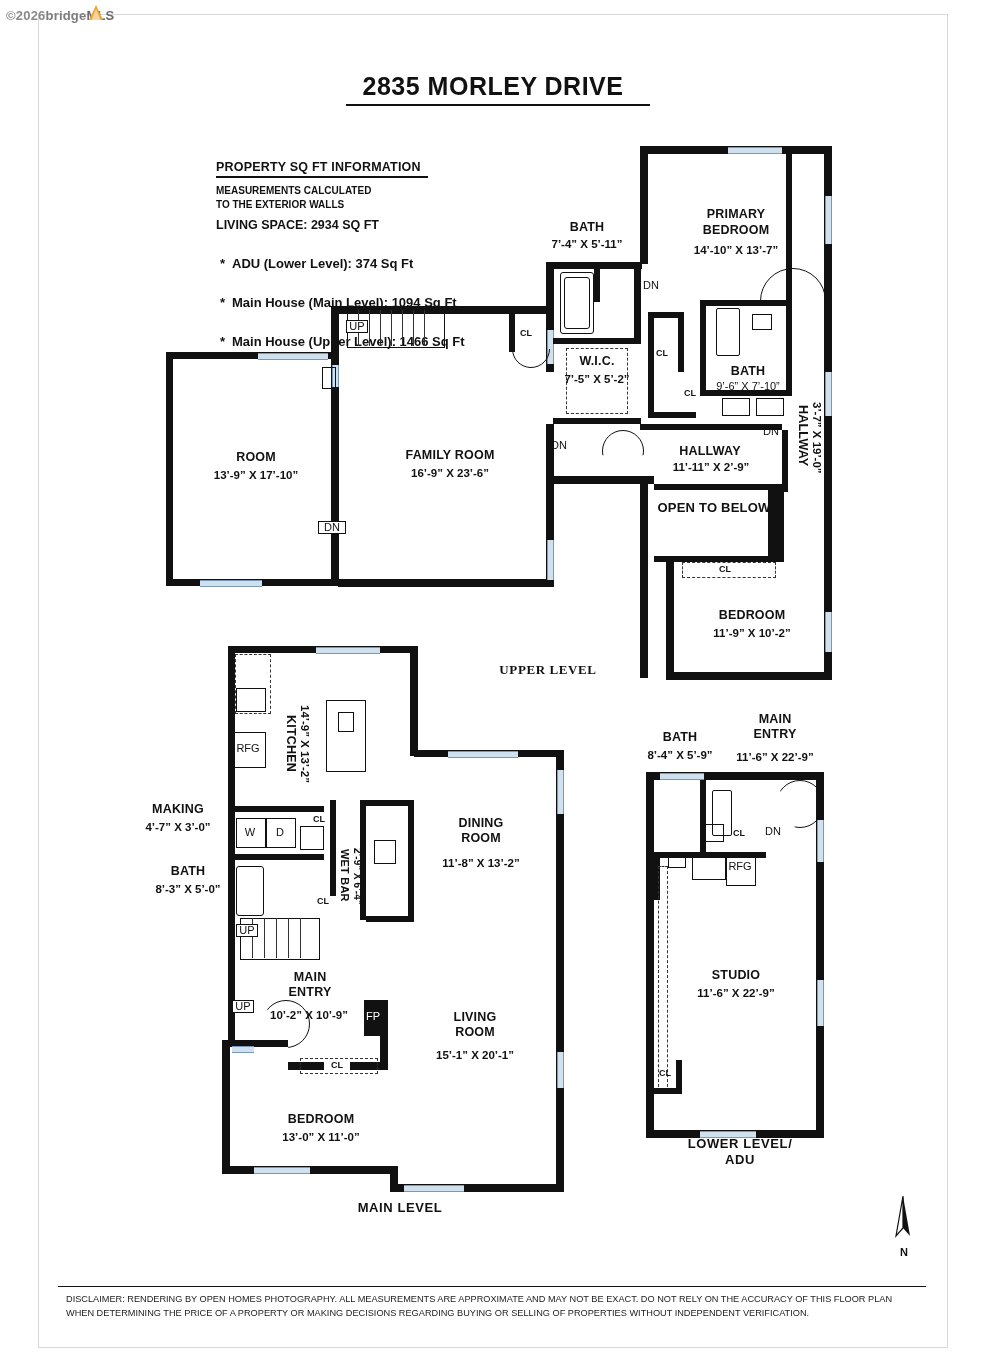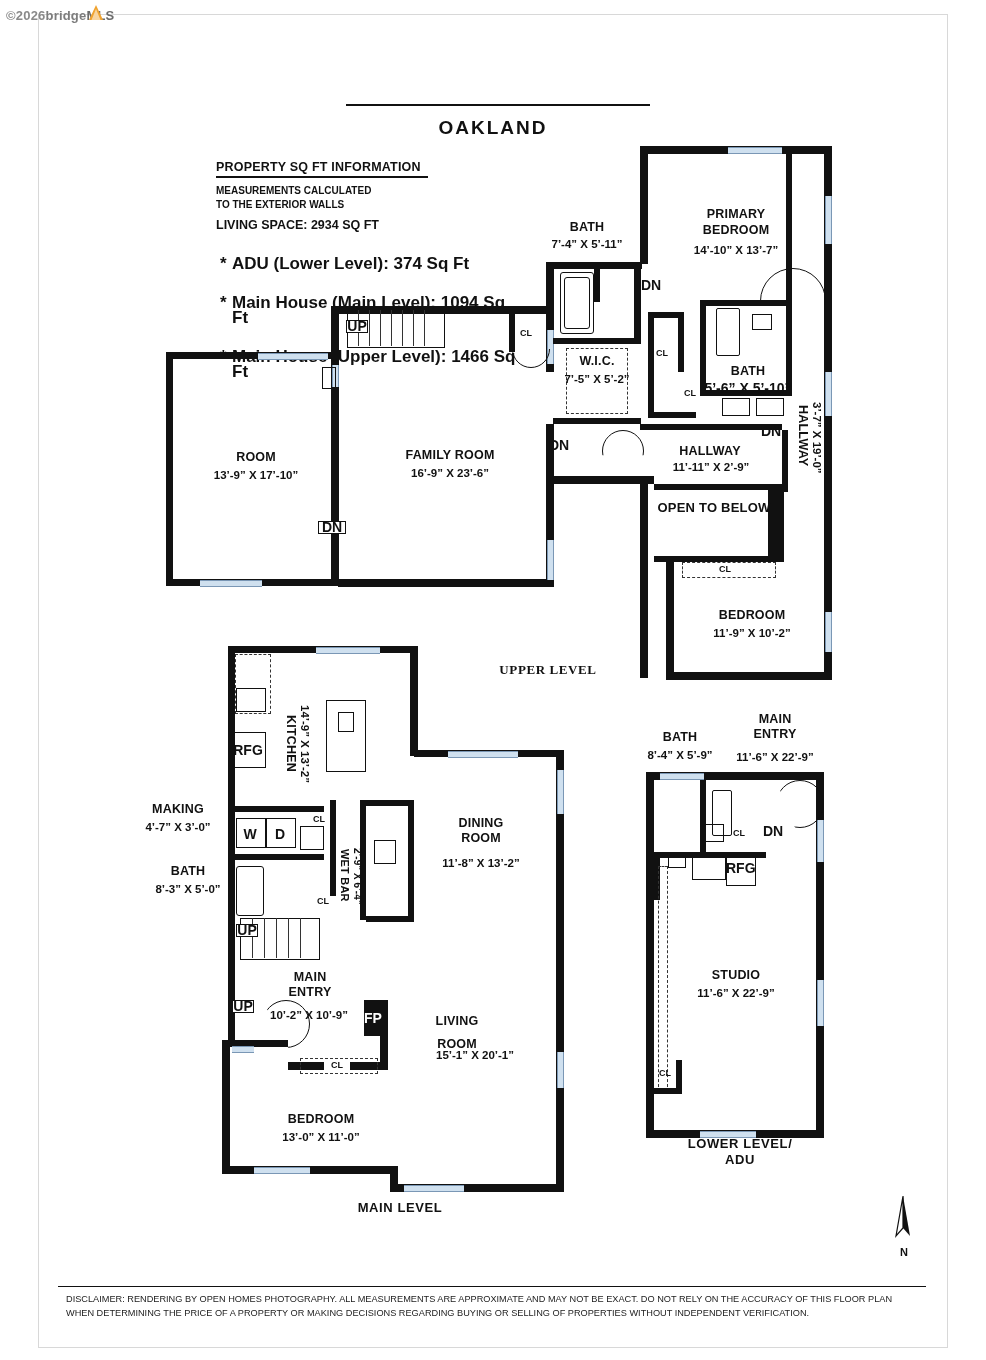--- a/index.html
+++ b/index.html
@@ -22,35 +22,35 @@
   .title-rule{position:absolute;left:346px;top:104px;width:304px;height:2px;background:#111;}
   .subtitle{position:absolute;left:0;width:986px;text-align:center;top:117px;font-size:19px;font-weight:bold;letter-spacing:2px;color:#111;}
 
   
   .info{position:absolute;left:216px;top:160px;width:300px;color:#111;}
   .info .h{font-size:12.5px;font-weight:bold;letter-spacing:.2px;}
   .info .rule{width:212px;height:1.5px;background:#111;margin:2px 0 6px 0;}
   .info .l{font-size:10px;font-weight:bold;line-height:14px;}
   .info .l2{font-size:12.5px;font-weight:bold;margin-top:6px;}
   .info ul{list-style:none;margin:2px 0 0 0;padding:0;}
-  .info li{font-size:17px;font-weight:bold;line-height:15px;padding-left:16px;position:relative;margin-top:24px;}
+  .info li{font-size:13px;font-weight:bold;line-height:15px;padding-left:16px;position:relative;margin-top:24px;}
   .info li:before{content:"*";position:absolute;left:4px;top:0;}
 
   
   .wall{position:absolute;background:#111;}
   .thin{position:absolute;background:#111;}
   .win{position:absolute;background:#cfe0ef;border-top:1px solid #7a97b5;border-bottom:1px solid #7a97b5;}
   .winv{position:absolute;background:#cfe0ef;border-left:1px solid #7a97b5;border-right:1px solid #7a97b5;}
   .dash{position:absolute;border:1px dashed #333;}
   .box{position:absolute;border:1.5px solid #111;}
   .lbl{position:absolute;text-align:center;color:#111;font-weight:bold;}
   .rm-name{font-size:12.5px;line-height:14px;letter-spacing:.2px;}
   .rm-dim{font-size:11.5px;line-height:14px;}
   .sm{font-size:9px;font-weight:bold;}
-  .xs{font-size:14px;font-weight:bold;}
+  .xs{font-size:11px;font-weight:normal;}
   .lvl{position:absolute;font-size:13px;font-weight:bold;letter-spacing:.6px;color:#111;text-align:center;}
   .vert{writing-mode:vertical-rl;text-orientation:mixed;}
   .arc{position:absolute;border:1px solid #111;border-radius:50%;}
 
   
   .disc-rule{position:absolute;left:58px;top:1286px;width:868px;height:1px;background:#111;}
   .disc{position:absolute;left:66px;top:1292px;width:854px;font-size:9.2px;line-height:14px;color:#222;font-weight:normal;}
 
   
   .compass{position:absolute;left:880px;top:1192px;width:46px;height:70px;}
@@ -63,22 +63,22 @@
   <div class="page-border"></div>
 
   <div class="wm">
     <span>©2026</span><span class="bridge">bridge</span><span class="mls">MLS</span>
   </div>
   <svg class="wm-logo" viewBox="0 0 16 18">
     <polygon points="8,1 15,16 1,16" fill="#f0a330"></polygon>
     <polygon points="8,5 12.5,16 3.5,16" fill="#ffffff" opacity="0.55"></polygon>
   </svg>
 
+  <div class="title">2835 MORLEY DRIVE</div>
   <div class="title-rule"></div>
-  <div class="subtitle">OAKLAND</div>
 
   <div class="info">
     <div class="h">PROPERTY SQ FT INFORMATION</div>
     <div class="rule"></div>
     <div class="l">MEASUREMENTS CALCULATED</div>
     <div class="l">TO THE EXTERIOR WALLS</div>
     <div class="l2">LIVING SPACE: 2934 SQ FT</div>
     <ul>
       <li>ADU (Lower Level):   374 Sq Ft</li>
       <li>Main House (Main Level):   1094 Sq Ft</li>
@@ -165,21 +165,21 @@
 
     <div class="wall" style="left:700px;top:300px;width:92px;height:6px;"></div>
     <div class="wall" style="left:700px;top:300px;width:6px;height:96px;"></div>
     <div class="wall" style="left:700px;top:390px;width:92px;height:6px;"></div>
     <div class="wall" style="left:786px;top:300px;width:6px;height:96px;"></div>
     <div class="box" style="left:716px;top:308px;width:22px;height:46px;border-width:1.2px;border-radius:2px;"></div>
     <div class="box" style="left:752px;top:314px;width:18px;height:14px;border-width:1.2px;"></div>
     <div class="box" style="left:722px;top:398px;width:26px;height:16px;border-width:1.2px;"></div>
     <div class="box" style="left:756px;top:398px;width:26px;height:16px;border-width:1.2px;"></div>
     <div class="lbl rm-name" style="left:706px;top:364px;width:84px;">BATH</div>
-    <div class="lbl xs" style="left:700px;top:380px;width:96px;">5’-6” X 5’-10”</div>
+    <div class="lbl xs" style="left:700px;top:380px;width:96px;">9’-6” X 7’-10”</div>
 
     <div class="wall" style="left:640px;top:424px;width:142px;height:6px;"></div>
     <div class="lbl rm-name" style="left:650px;top:444px;width:120px;">HALLWAY</div>
     <div class="lbl rm-dim" style="left:644px;top:460px;width:134px;">11’-11” X 2’-9”</div>
     <div class="lbl xs" style="left:760px;top:426px;width:22px;line-height:11px;">DN</div>
     <div class="arc" style="left:602px;top:430px;width:40px;height:40px;border-width:1px;clip-path:polygon(0 0,100% 0,100% 60%,0 60%);"></div>
 
     <div class="wall" style="left:782px;top:430px;width:6px;height:62px;"></div>
     <div class="lbl rm-name vert" style="left:794px;top:396px;width:16px;height:80px;">HALLWAY</div>
     <div class="lbl rm-dim vert" style="left:810px;top:390px;width:14px;height:96px;">3’-7” X 19’-0”</div>
@@ -263,21 +263,21 @@
     <div class="arc" style="left:262px;top:1000px;width:46px;height:46px;border-width:1px;clip-path:polygon(0 0,100% 0,100% 100%,55% 100%);"></div>
     <div class="lbl rm-name" style="left:250px;top:970px;width:120px;line-height:15px;">MAIN<br>ENTRY</div>
     <div class="lbl rm-dim" style="left:242px;top:1008px;width:134px;">10’-2” X 10’-9”</div>
 
     <div class="wall" style="left:288px;top:1062px;width:100px;height:8px;"></div>
     <div class="wall" style="left:380px;top:1000px;width:8px;height:70px;"></div>
     <div class="box" style="left:364px;top:1000px;width:18px;height:34px;border-width:1.5px;background:#111;"></div>
     <div class="lbl xs" style="left:364px;top:1010px;width:18px;color:#fff;">FP</div>
     <div class="dash" style="left:300px;top:1058px;width:76px;height:14px;"></div>
     <div class="lbl sm" style="left:324px;top:1060px;width:26px;background:#fff;">CL</div>
-    <div class="lbl rm-name" style="left:382px;top:1010px;width:150px;line-height:23px;">LIVING<br>ROOM</div>
+    <div class="lbl rm-name" style="left:400px;top:1010px;width:150px;line-height:15px;">LIVING<br>ROOM</div>
     <div class="lbl rm-dim" style="left:398px;top:1048px;width:154px;">15’-1” X 20’-1”</div>
 
     <div class="wall" style="left:222px;top:1040px;width:8px;height:134px;"></div>
     <div class="wall" style="left:222px;top:1166px;width:176px;height:8px;"></div>
     <div class="win" style="left:254px;top:1167px;width:56px;height:5px;"></div>
     <div class="wall" style="left:390px;top:1166px;width:8px;height:24px;"></div>
     <div class="wall" style="left:390px;top:1184px;width:172px;height:8px;"></div>
     <div class="win" style="left:404px;top:1185px;width:60px;height:5px;"></div>
     <div class="lbl rm-name" style="left:246px;top:1112px;width:150px;">BEDROOM</div>
     <div class="lbl rm-dim" style="left:246px;top:1130px;width:150px;">13’-0” X 11’-0”</div>

